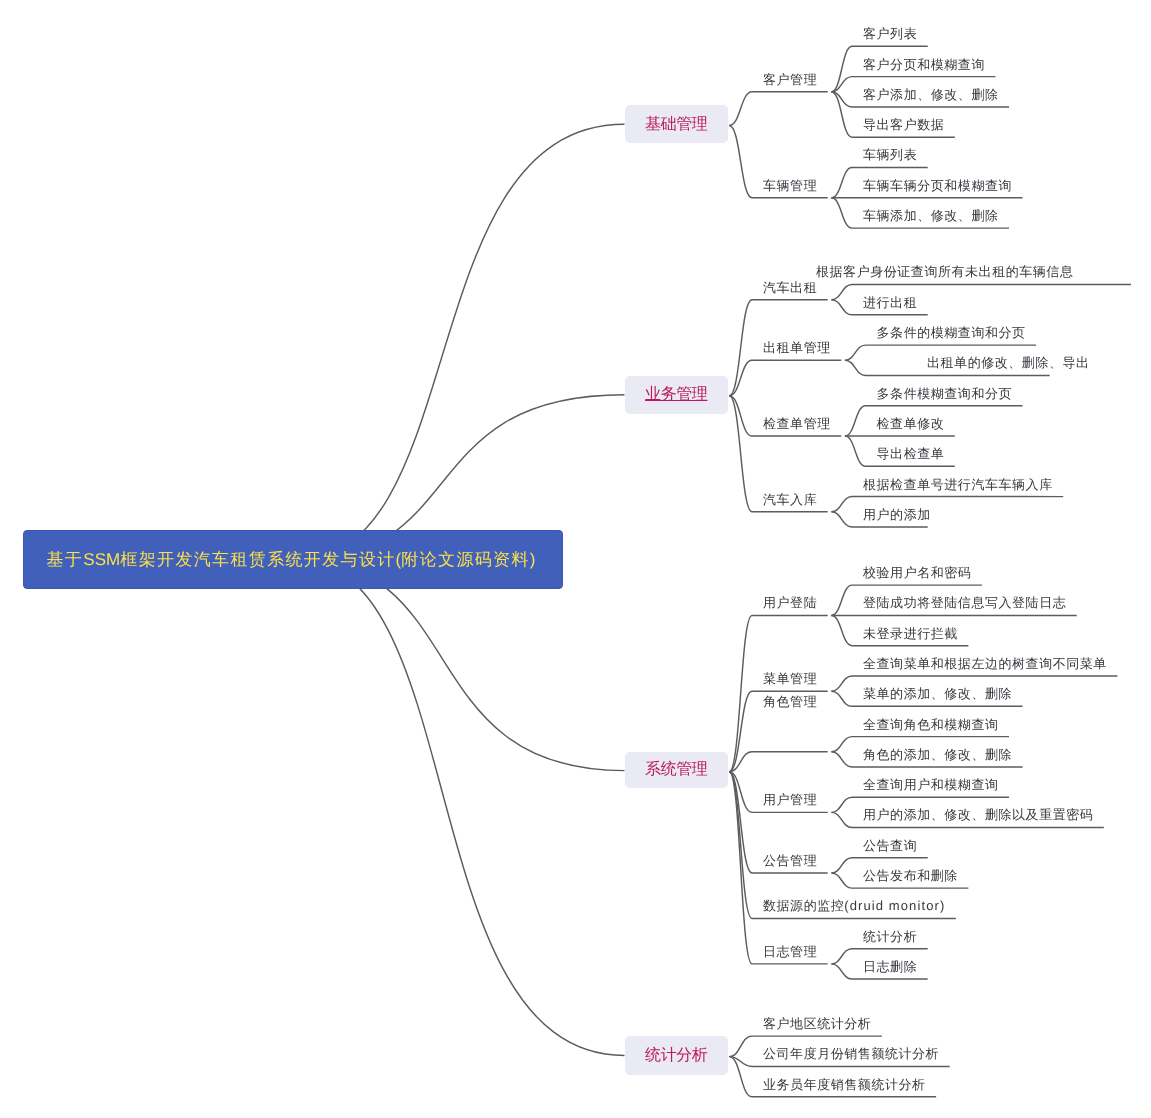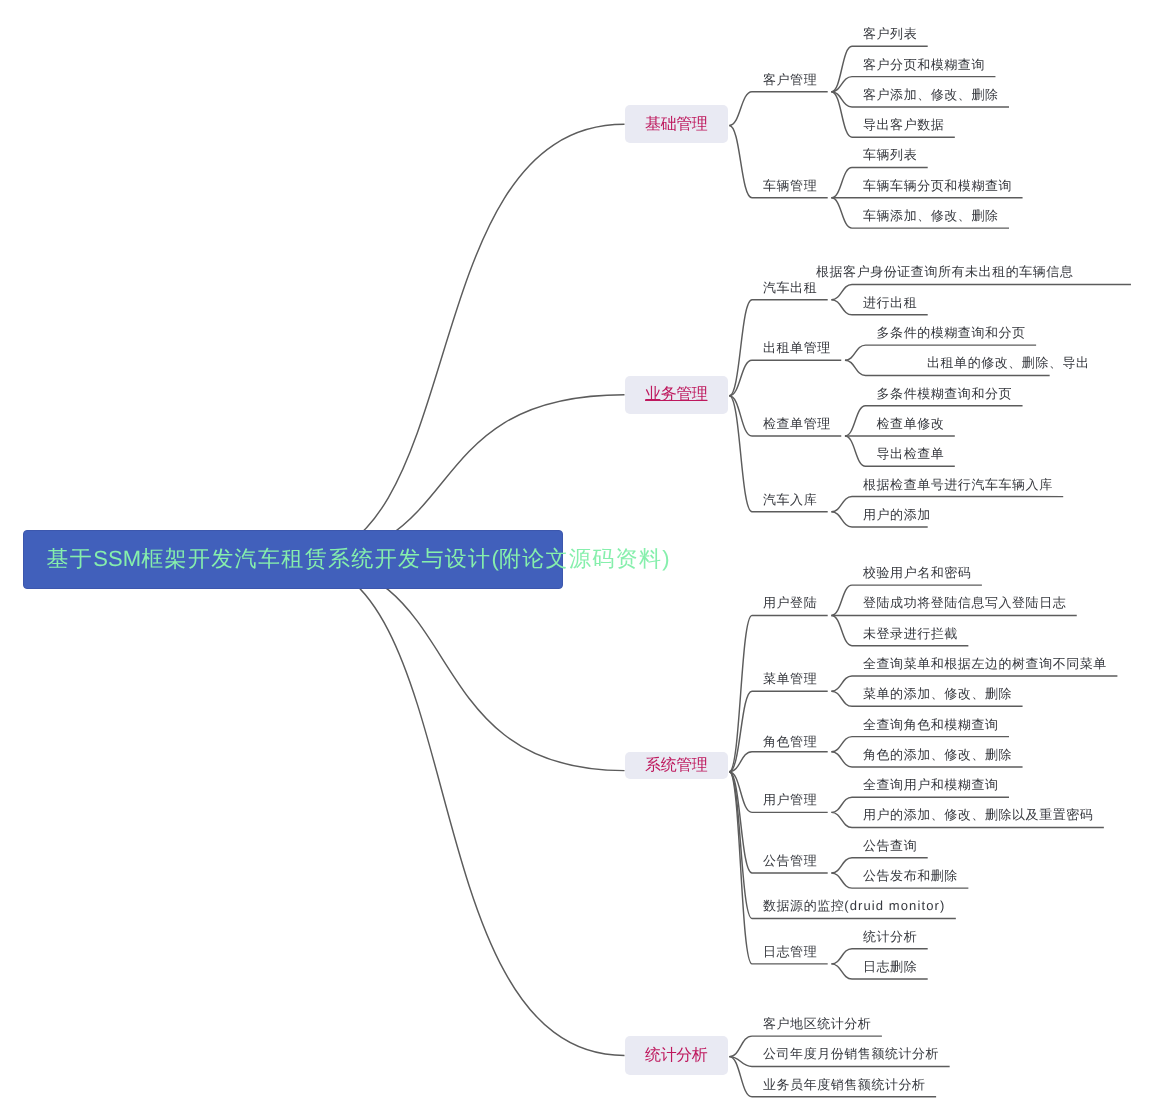--- a/index.html
+++ b/index.html
@@ -3,23 +3,23 @@
 <meta charset="utf-8">
 <title>mindmap</title>
 <style>
   html,body{margin:0;padding:0;background:#ffffff;}
   body{width:1151px;height:1118px;overflow:hidden;
        font-family:"Liberation Sans",sans-serif;
        -webkit-font-smoothing:antialiased;text-rendering:geometricPrecision;}
   #canvas{position:relative;width:1151px;height:1118px;background:#ffffff;}
   #links{position:absolute;left:0;top:0;width:1151px;height:1118px;}
   .root-node{position:absolute;box-sizing:border-box;
-      background:#4160bb;color:#86efac;border-radius:4px;
+      background:#4160bb;color:#fde047;border-radius:4px;
       border:1px solid #3c57ad;
-      font-size:22px;letter-spacing:1.35px;line-height:1;white-space:nowrap;
+      font-size:17px;letter-spacing:1.35px;line-height:1;white-space:nowrap;
       display:flex;align-items:center;}
   .l1-node{position:absolute;box-sizing:border-box;
       background:#e9eaf3;color:#be185d;border-radius:5px;
       font-size:16px;letter-spacing:-0.4px;line-height:1;white-space:nowrap;
       display:flex;align-items:center;justify-content:center;padding-top:1px;}
   .l2-node,.l3-node{position:absolute;white-space:nowrap;
       font-size:13px;line-height:1;color:#36383e;letter-spacing:0.55px;}
   .root-node .lat{letter-spacing:0.1px;}
   .l2-node .lat,.l3-node .lat{letter-spacing:1.1px;}
 </style>
@@ -103,31 +103,31 @@
       <div class="l2-node" style="left: 763px; top: 341.15px;"><span>出租单管理</span></div>
       <div class="l3-node" style="left: 876.55px; top: 326px;"><span>多条件的模糊查询和分页</span></div>
       <div class="l3-node" style="left: 927px; top: 356.3px;"><span>出租单的修改、删除、导出</span></div>
       <div class="l2-node" style="left: 763px; top: 416.9px;"><span>检查单管理</span></div>
       <div class="l3-node" style="left: 876.55px; top: 386.6px;"><span>多条件模糊查询和分页</span></div>
       <div class="l3-node" style="left: 876.55px; top: 416.9px;"><span>检查单修改</span></div>
       <div class="l3-node" style="left: 876.55px; top: 447.2px;"><span>导出检查单</span></div>
       <div class="l2-node" style="left: 763px; top: 492.65px;"><span>汽车入库</span></div>
       <div class="l3-node" style="left: 863.003px; top: 477.5px;"><span>根据检查单号进行汽车车辆入库</span></div>
       <div class="l3-node" style="left: 863.003px; top: 507.8px;"><span>用户的添加</span></div>
-      <div class="l1-node" style="left: 624.5px; top: 751.5px; width: 103.5px; height: 27px;">
+      <div class="l1-node" style="left: 624.5px; top: 751.5px; width: 103.5px; height: 36px;">
         <span>系统管理</span>
       </div>
       <div class="l2-node" style="left: 763px; top: 596.3px;"><span>用户登陆</span></div>
       <div class="l3-node" style="left: 863.003px; top: 566px;"><span>校验用户名和密码</span></div>
       <div class="l3-node" style="left: 863.003px; top: 596.3px;"><span>登陆成功将登陆信息写入登陆日志</span></div>
       <div class="l3-node" style="left: 863.003px; top: 626.6px;"><span>未登录进行拦截</span></div>
       <div class="l2-node" style="left: 763px; top: 672.05px;"><span>菜单管理</span></div>
       <div class="l3-node" style="left: 863.003px; top: 656.9px;"><span>全查询菜单和根据左边的树查询不同菜单</span></div>
       <div class="l3-node" style="left: 863.003px; top: 687.2px;"><span>菜单的添加、修改、删除</span></div>
-      <div class="l2-node" style="left: 763px; top: 735px;"><span>角色管理</span></div>
+      <div class="l2-node" style="left: 763px; top: 695px;"><span>角色管理</span></div>
       <div class="l3-node" style="left: 863.003px; top: 717.5px;"><span>全查询角色和模糊查询</span></div>
       <div class="l3-node" style="left: 863.003px; top: 747.8px;"><span>角色的添加、修改、删除</span></div>
       <div class="l2-node" style="left: 763px; top: 793.25px;"><span>用户管理</span></div>
       <div class="l3-node" style="left: 863.003px; top: 778.1px;"><span>全查询用户和模糊查询</span></div>
       <div class="l3-node" style="left: 863.003px; top: 808.4px;"><span>用户的添加、修改、删除以及重置密码</span></div>
       <div class="l2-node" style="left: 763px; top: 853.85px;"><span>公告管理</span></div>
       <div class="l3-node" style="left: 863.003px; top: 838.7px;"><span>公告查询</span></div>
       <div class="l3-node" style="left: 863.003px; top: 869px;"><span>公告发布和删除</span></div>
       <div class="l2-node" style="left: 763px; top: 899.3px;"><span>数据源的监控<span class="lat">(druid monitor)</span></span></div>
       <div class="l2-node" style="left: 763px; top: 944.75px;"><span>日志管理</span></div>

